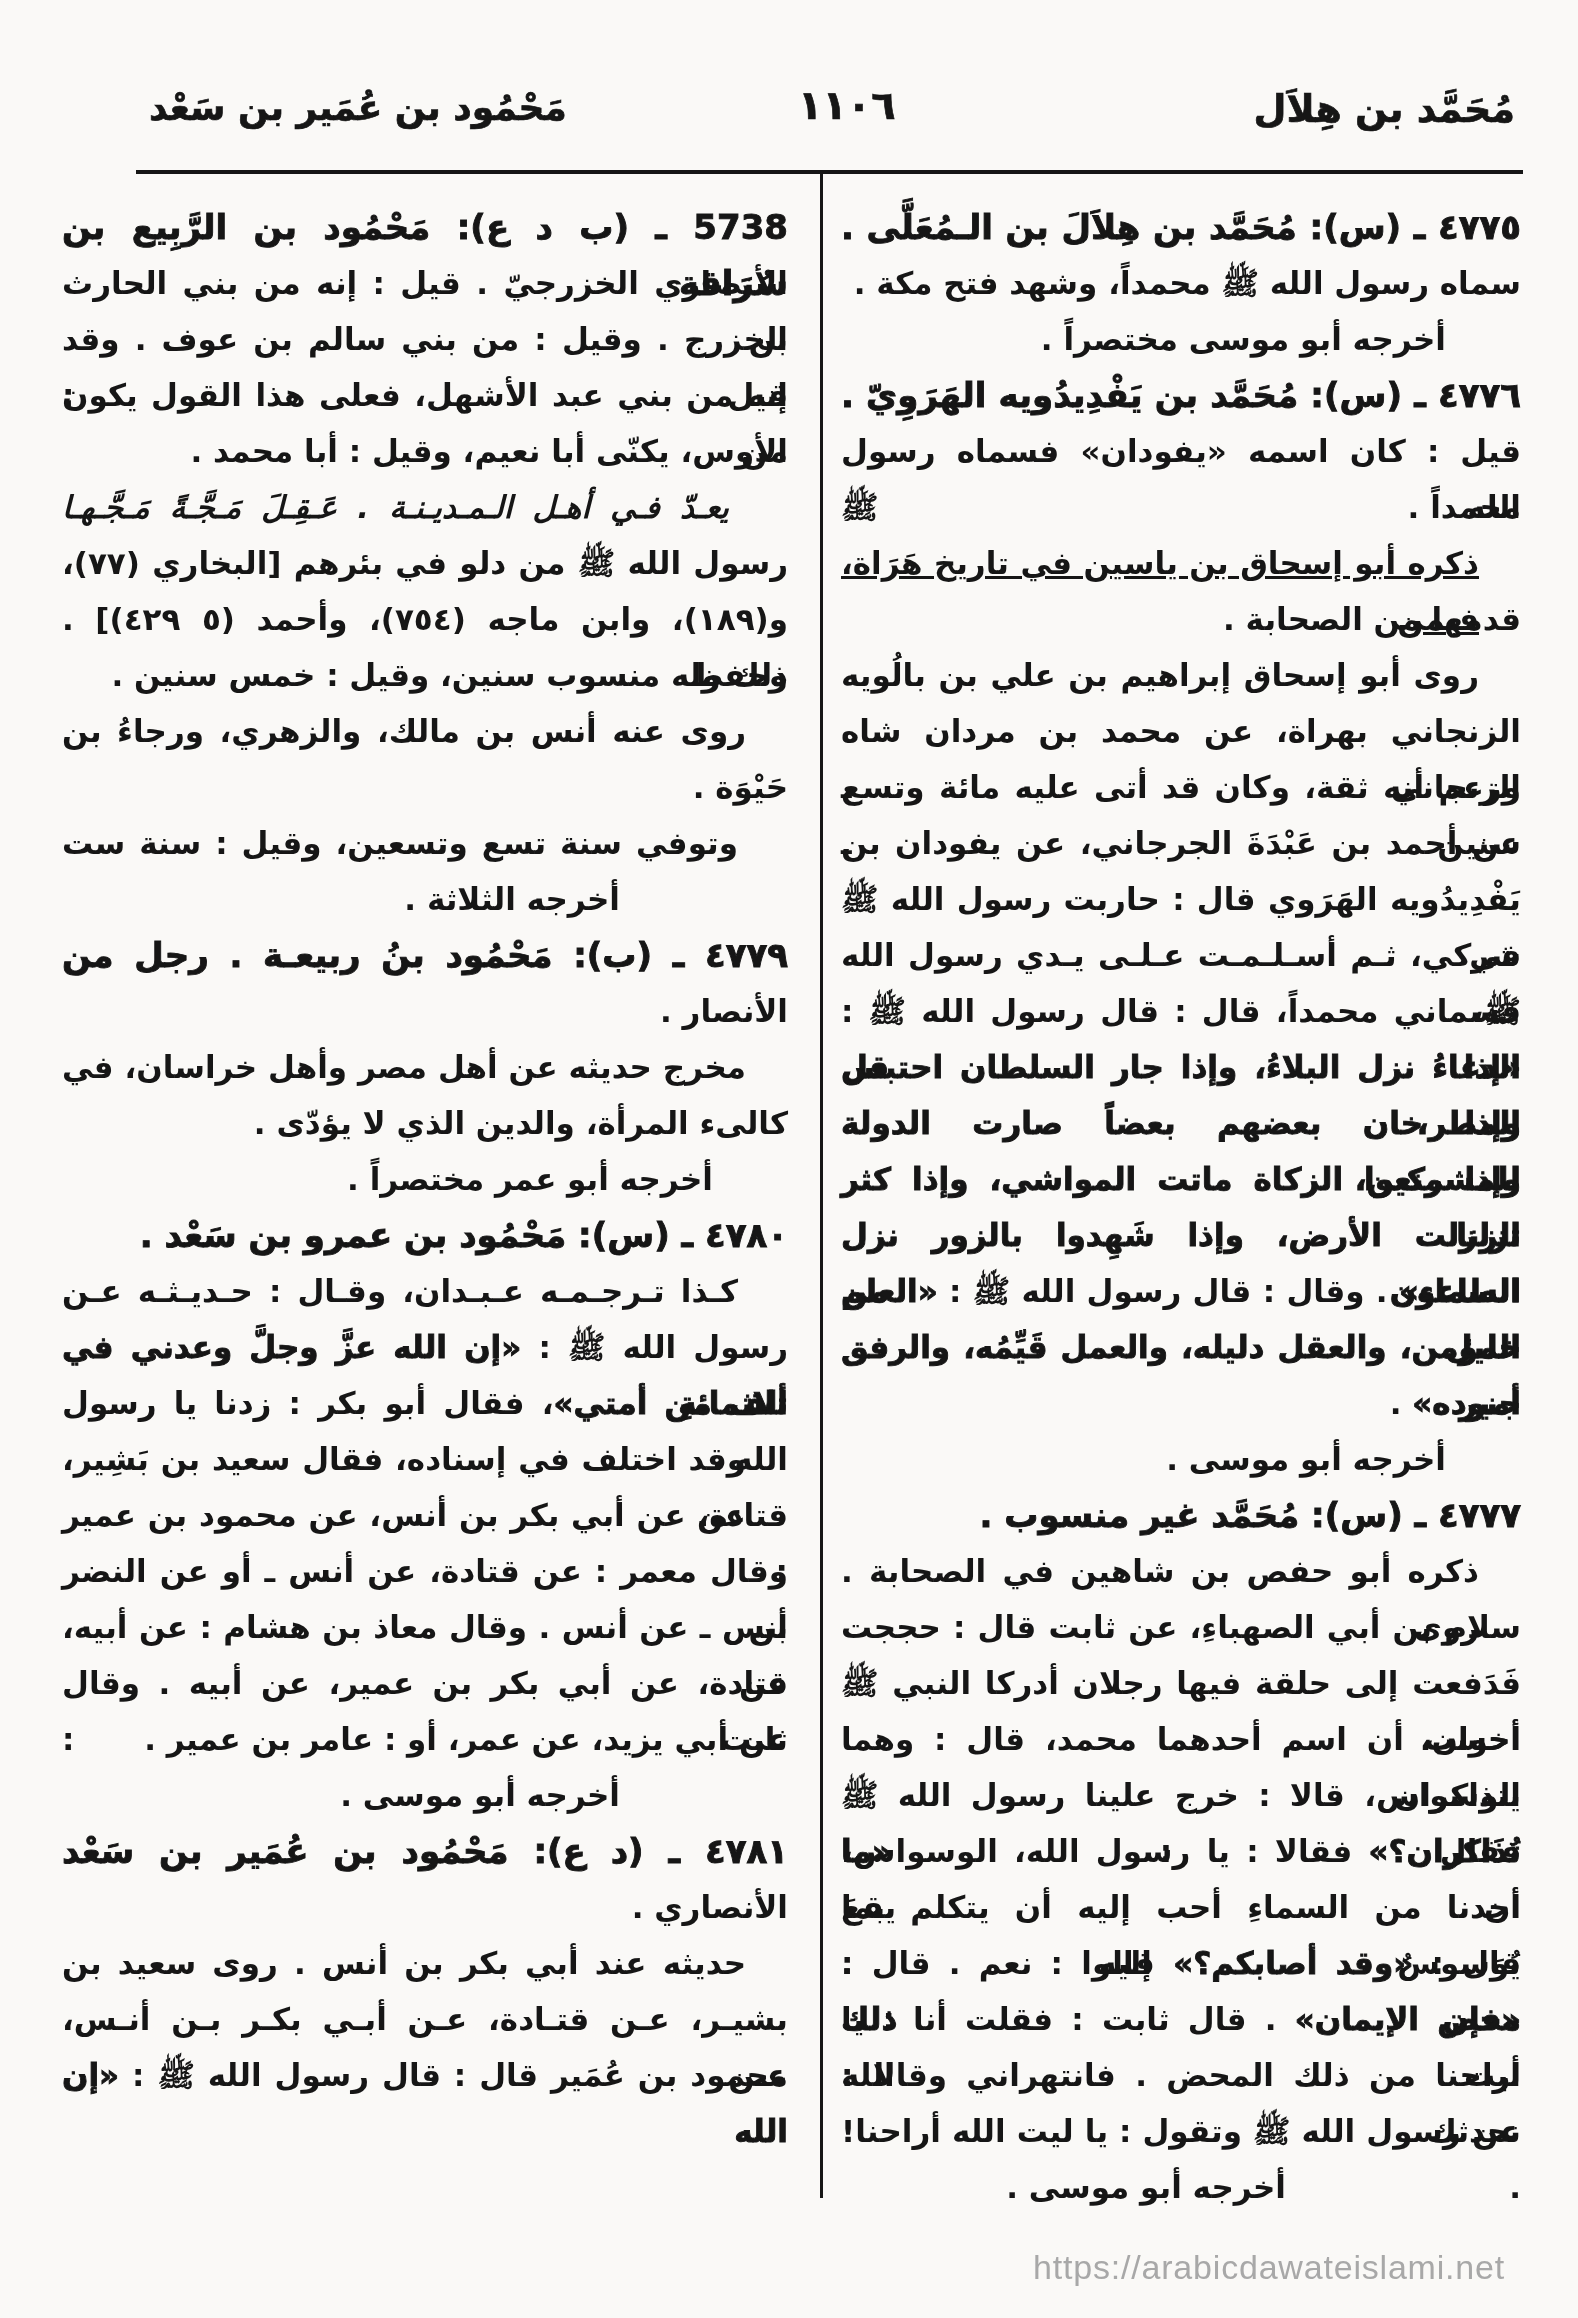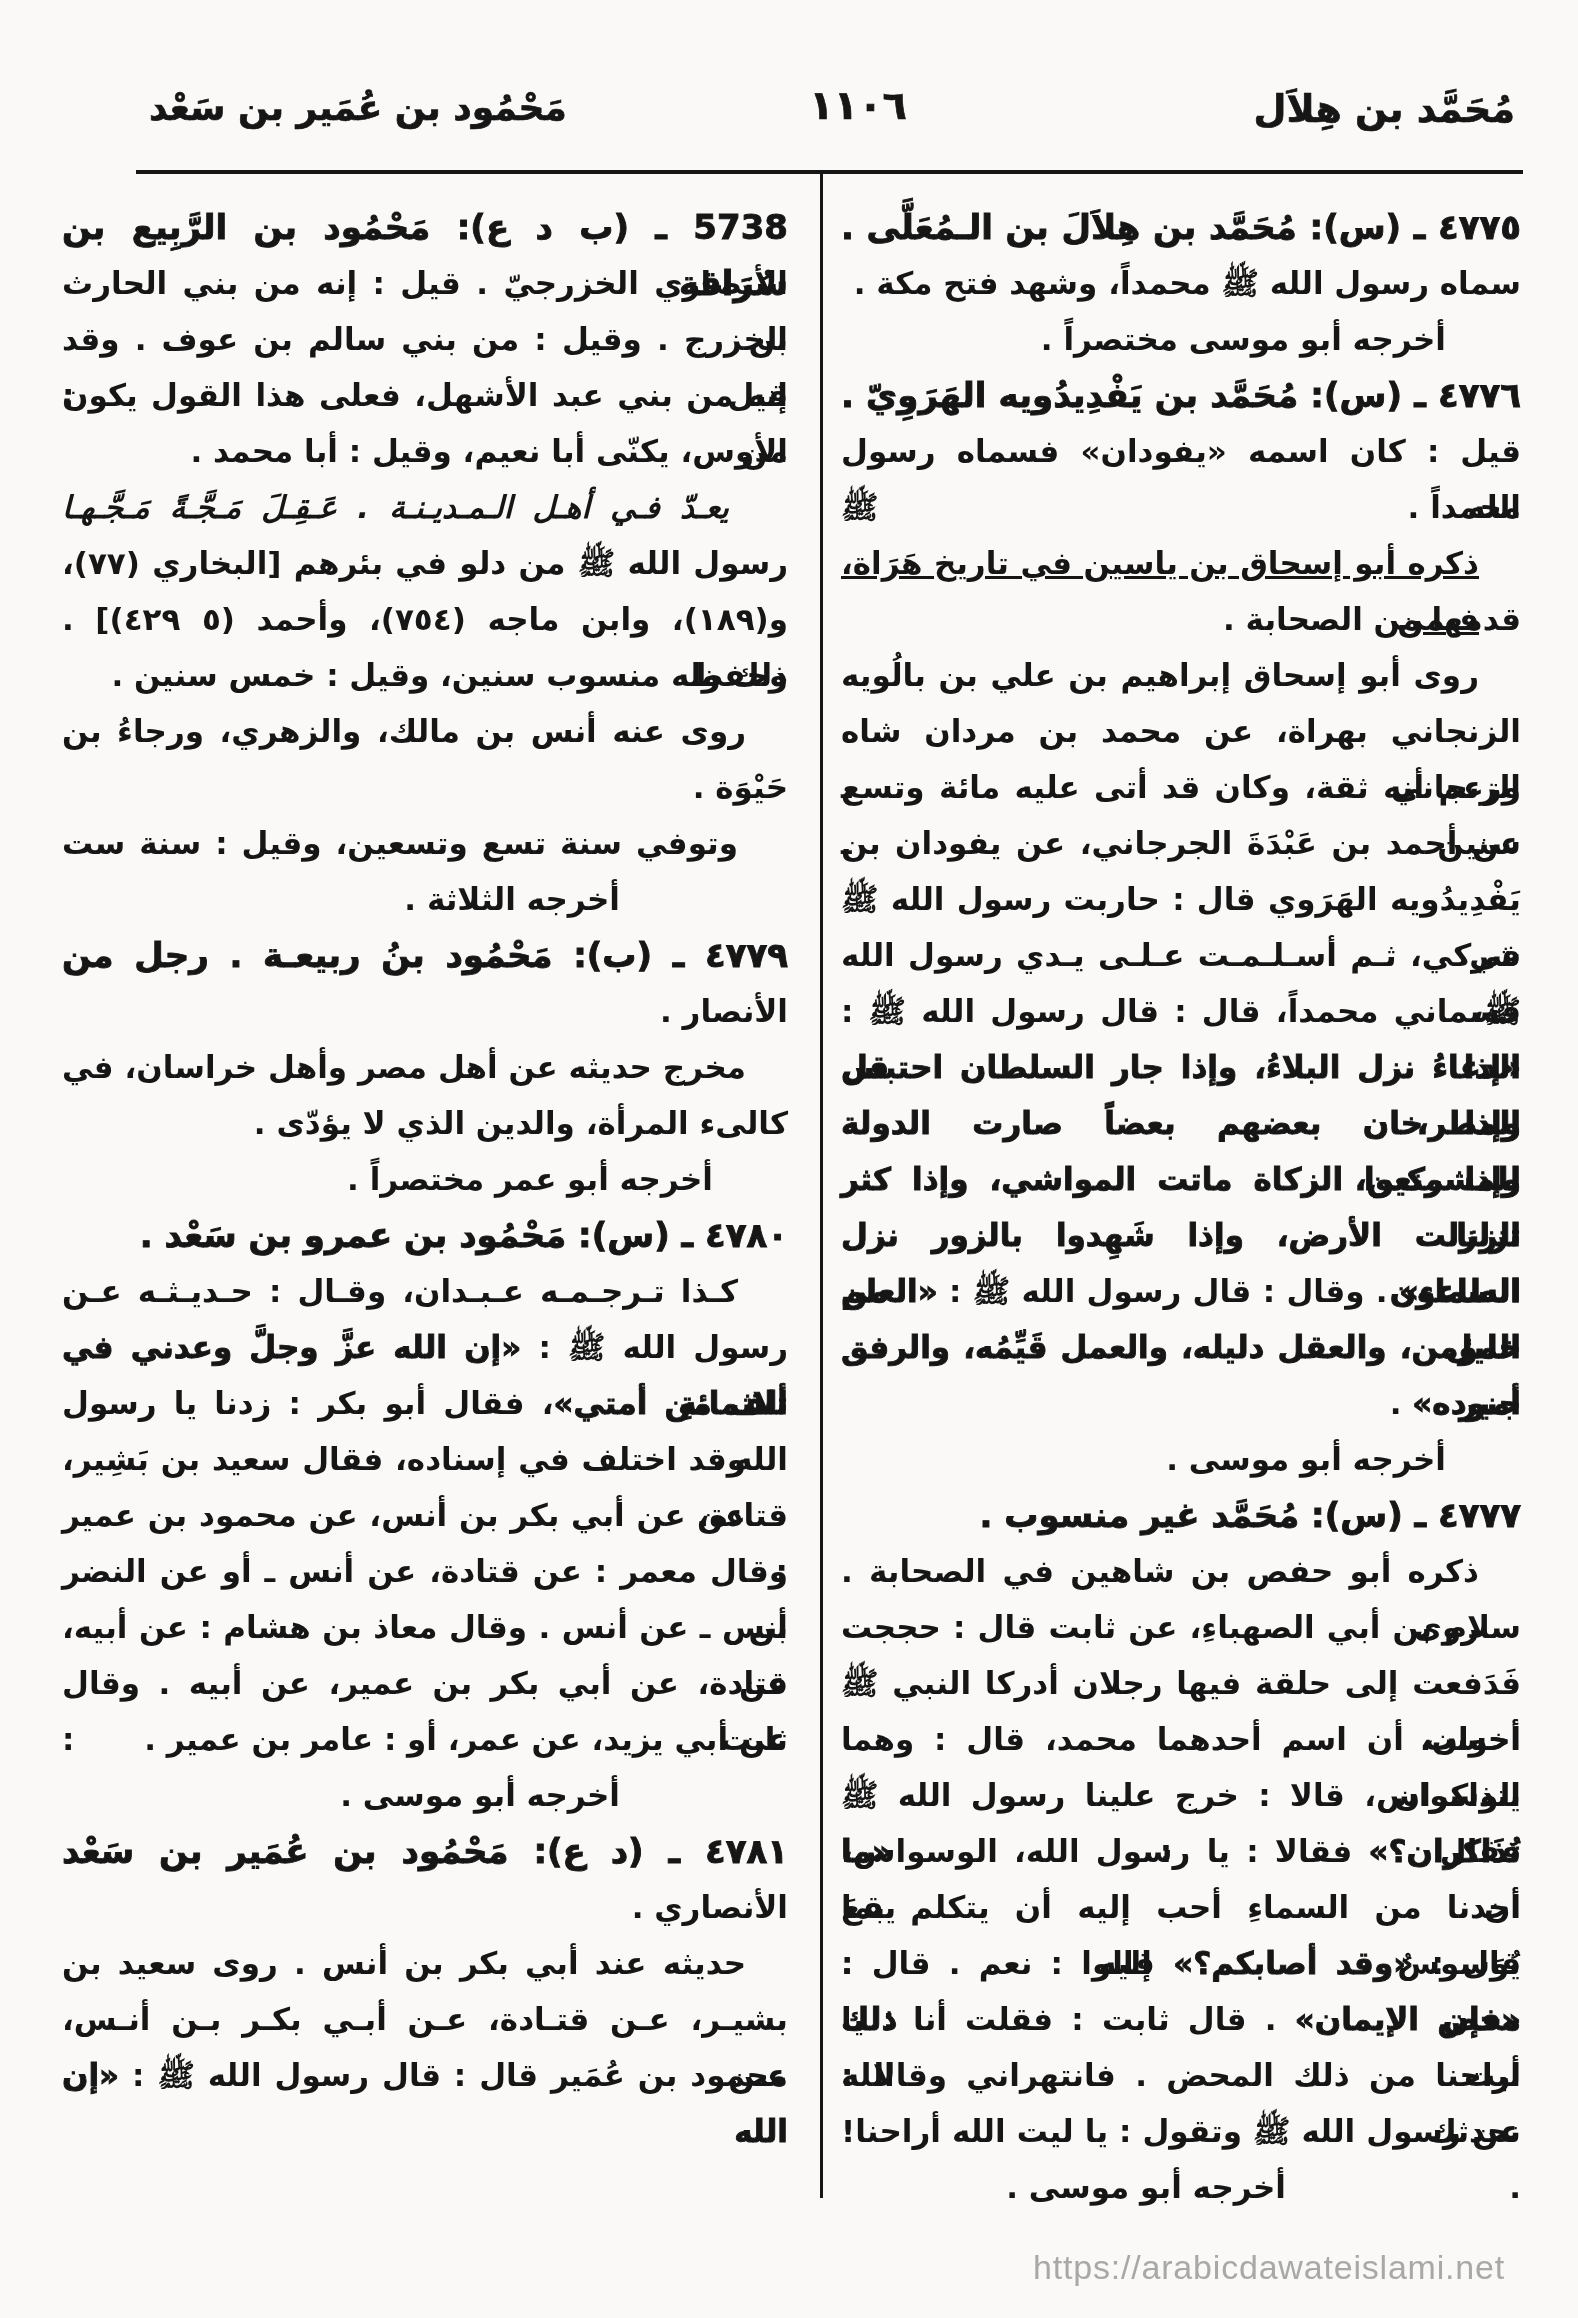--- a/index.html
+++ b/index.html
@@ -13,21 +13,21 @@
     background:var(--paper);
     font-family:"DejaVu Sans", sans-serif;
     direction:rtl;
     color:var(--ink);
   }
   .page{position:absolute;inset:0;}
   
   .hdr{position:absolute;font-weight:bold;white-space:nowrap;
        -webkit-text-stroke:0.7px var(--ink);}
   .hdr-right{top:87px;right:64px;font-size:38px;}
-  .hdr-num{top:82px;left:798px;width:109px;text-align:right;font-size:40px;}
+  .hdr-num{top:82px;left:798px;width:109px;text-align:left;font-size:40px;}
   .hdr-left{top:87px;left:149px;font-size:36px;}
   .rule{position:absolute;top:170px;left:136px;width:1387px;height:4.2px;background:var(--ink);}
   .divider{position:absolute;top:172px;left:820px;width:2.5px;height:2026px;background:var(--ink);}
   
   .col{position:absolute;top:199px;}
   .col-right{right:58px;width:680px;}
   .col-left{right:791px;width:726px;}
   .line{
     height:56px;line-height:56px;font-size:31px;font-weight:bold;
     text-align:justify;text-align-last:justify;

